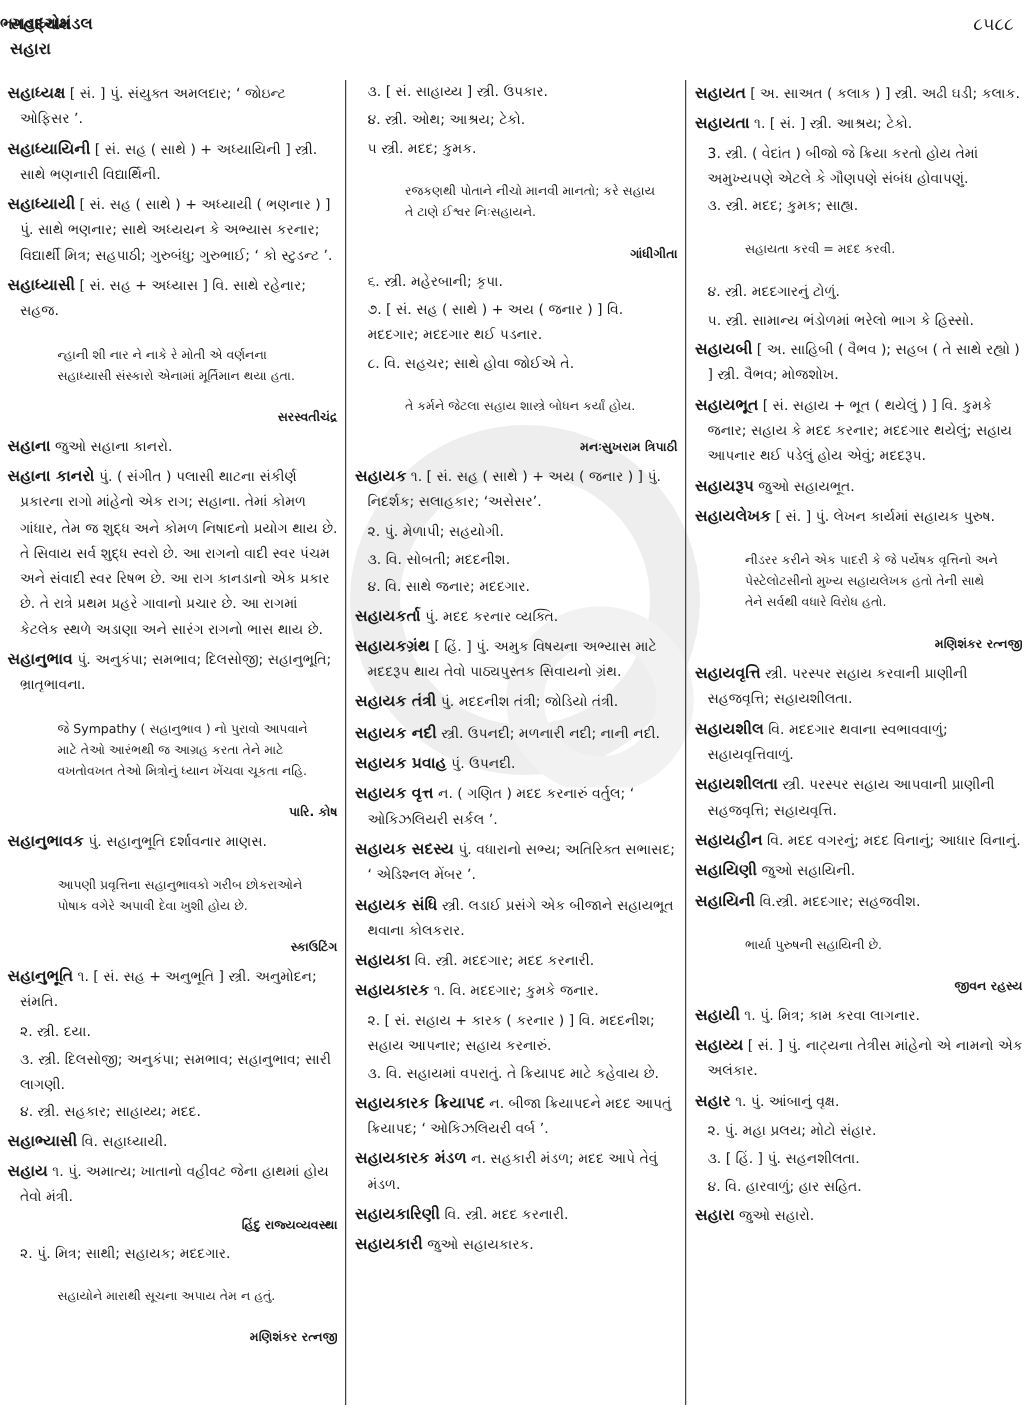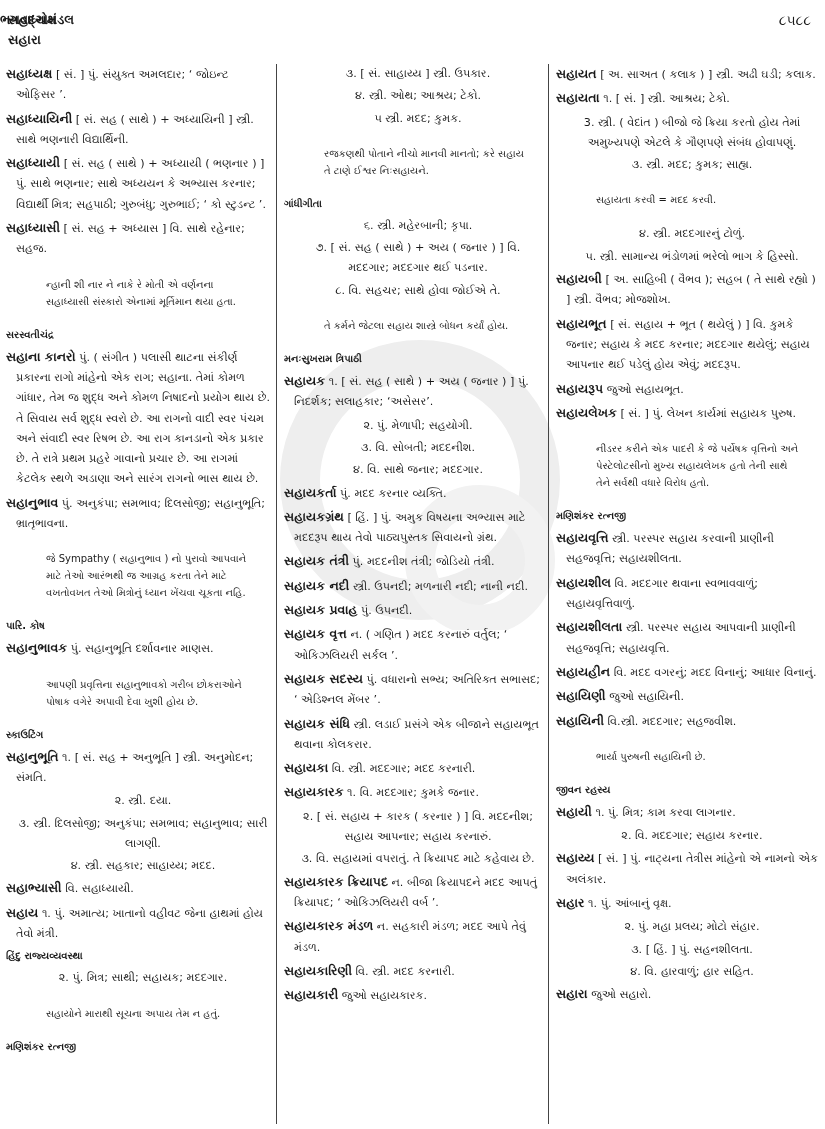--- a/index.html
+++ b/index.html
@@ -10,23 +10,23 @@
   .hdr-left { position:absolute; left:8px; top:10px; font-size:13px; font-weight:bold; line-height:20px; }
   .hdr-center { position:absolute; left:0; width:825px; top:12px; text-align:left; font-size:13px; font-weight:bold; }
   .hdr-right { position:absolute; right:14px; top:12px; font-size:14px; }
   .col { position:absolute; top:64px; font-size:11.2px; line-height:20.3px; }
   .col1 { left:6px; width:264px; }
   .col2 { left:284px; width:258px; }
   .col3 { left:556px; width:262px; }
   .rule { position:absolute; top:64px; width:1px; height:1060px; background:#444; }
   .entry { margin:0 0 3px 0; text-indent:0; padding-left:10px; text-indent:-10px; }
   .hw { font-weight:bold; font-size:12.5px; }
-  .sub { padding-left:10px; margin:0 0 2px 0;text-align:center; }
+  .sub { padding-left:10px; margin:0 0 2px 0; }
   .quote { padding-left:24px; font-size:10px; line-height:17px; margin:16px; }
-  .src { font-size:10px; line-height:17px; margin:0 0 4px 0; font-weight:bold; }
+  .src { text-align:right; font-size:10px; line-height:17px; margin:0 0 4px 0; font-weight:bold; }
 </style>
 </head>
 <body>
 
 <svg class="watermark" viewBox="0 0 300 300">
   <circle cx="150" cy="150" r="120" fill="none" stroke="#eeeeee" stroke-width="40"></circle>
   <circle cx="210" cy="230" r="60" fill="none" stroke="#f2f2f2" stroke-width="30"></circle>
 </svg>
 
 <div class="header">
@@ -41,20 +41,21 @@
 <div class="rule" style="left:276px"></div>
 <div class="rule" style="left:548px"></div>
 
 <div class="col col1">
     <p class="entry"><span class="hw">સહાધ્યક્ષ</span><span> [ સં. ] પું. સંયુક્ત અમલદાર; ‘ જોઇન્ટ ઓફિસર ’.</span></p>
     <p class="entry"><span class="hw">સહાધ્યાયિની</span><span> [ સં. સહ ( સાથે ) + અધ્યાયિની ] સ્ત્રી. સાથે ભણનારી વિદ્યાર્થિની.</span></p>
     <p class="entry"><span class="hw">સહાધ્યાયી</span><span> [ સં. સહ ( સાથે ) + અધ્યાયી ( ભણનાર ) ] પું. સાથે ભણનાર; સાથે અધ્યયન કે અભ્યાસ કરનાર; વિદ્યાર્થી મિત્ર; સહપાઠી; ગુરુબંધુ; ગુરુભાઈ; ‘ કો સ્ટુડન્ટ ’.</span></p>
     <p class="entry"><span class="hw">સહાધ્યાસી</span><span> [ સં. સહ + અધ્યાસ ] વિ. સાથે રહેનાર; સહજ.</span></p>
     <p class="quote">ન્હાની શી નાર ને નાકે રે મોતી એ વર્ણનના સહાધ્યાસી સંસ્કારો એનામાં મૂર્તિમાન થયા હતા.</p>
     <p class="src">સરસ્વતીચંદ્ર</p>
+    <p class="entry"><span class="hw">સહાના</span><span> જુઓ સહાના કાનરો.</span></p>
     <p class="entry"><span class="hw">સહાના કાનરો</span><span> પું. ( સંગીત ) પલાસી થાટના સંકીર્ણ પ્રકારના રાગો માંહેનો એક રાગ; સહાના. તેમાં કોમળ ગાંધાર, તેમ જ શુદ્ધ અને કોમળ નિષાદનો પ્રયોગ થાય છે. તે સિવાય સર્વ શુદ્ધ સ્વરો છે. આ રાગનો વાદી સ્વર પંચમ અને સંવાદી સ્વર રિષભ છે. આ રાગ કાનડાનો એક પ્રકાર છે. તે રાત્રે પ્રથમ પ્રહરે ગાવાનો પ્રચાર છે. આ રાગમાં કેટલેક સ્થળે અડાણા અને સારંગ રાગનો ભાસ થાય છે.</span></p>
     <p class="entry"><span class="hw">સહાનુભાવ</span><span> પું. અનુકંપા; સમભાવ; દિલસોજી; સહાનુભૂતિ; ભ્રાતૃભાવના.</span></p>
     <p class="quote">જે Sympathy ( સહાનુભાવ ) નો પુરાવો આપવાને માટે તેઓ આરંભથી જ આગ્રહ કરતા તેને માટે વખતોવખત તેઓ મિત્રોનું ધ્યાન ખેંચવા ચૂકતા નહિ.</p>
     <p class="src">પારિ. કોષ</p>
     <p class="entry"><span class="hw">સહાનુભાવક</span><span> પું. સહાનુભૂતિ દર્શાવનાર માણસ.</span></p>
     <p class="quote">આપણી પ્રવૃત્તિના સહાનુભાવકો ગરીબ છોકરાઓને પોષાક વગેરે અપાવી દેવા ખુશી હોય છે.</p>
     <p class="src">સ્કાઉટિંગ</p>
     <p class="entry"><span class="hw">સહાનુભૂતિ</span><span> ૧. [ સં. સહ + અનુભૂતિ ] સ્ત્રી. અનુમોદન; સંમતિ.</span></p>
     <p class="sub">૨. સ્ત્રી. દયા.</p>
     <p class="sub">૩. સ્ત્રી. દિલસોજી; અનુકંપા; સમભાવ; સહાનુભાવ; સારી લાગણી.</p>
@@ -114,20 +115,19 @@
     <p class="src">મણિશંકર રત્નજી</p>
     <p class="entry"><span class="hw">સહાયવૃત્તિ</span><span> સ્ત્રી. પરસ્પર સહાય કરવાની પ્રાણીની સહજવૃત્તિ; સહાયશીલતા.</span></p>
     <p class="entry"><span class="hw">સહાયશીલ</span><span> વિ. મદદગાર થવાના સ્વભાવવાળું; સહાયવૃત્તિવાળું.</span></p>
     <p class="entry"><span class="hw">સહાયશીલતા</span><span> સ્ત્રી. પરસ્પર સહાય આપવાની પ્રાણીની સહજવૃત્તિ; સહાયવૃત્તિ.</span></p>
     <p class="entry"><span class="hw">સહાયહીન</span><span> વિ. મદદ વગરનું; મદદ વિનાનું; આધાર વિનાનું.</span></p>
     <p class="entry"><span class="hw">સહાયિણી</span><span> જુઓ સહાયિની.</span></p>
     <p class="entry"><span class="hw">સહાયિની</span><span> વિ.સ્ત્રી. મદદગાર; સહજવીશ.</span></p>
     <p class="quote">ભાર્યા પુરુષની સહાયિની છે.</p>
     <p class="src">જીવન રહસ્ય</p>
     <p class="entry"><span class="hw">સહાયી</span><span> ૧. પું. મિત્ર; કામ કરવા લાગનાર.</span></p>
-    <p class="sub">૨. વિ. મદદગાર; સહાય કરનાર.</p>
     <p class="entry"><span class="hw">સહાય્ય</span><span> [ સં. ] પું. નાટ્યના તેત્રીસ માંહેનો એ નામનો એક અલંકાર.</span></p>
     <p class="entry"><span class="hw">સહાર</span><span> ૧. પું. આંબાનું વૃક્ષ.</span></p>
     <p class="sub">૨. પું. મહા પ્રલય; મોટો સંહાર.</p>
     <p class="sub">૩. [ હિં. ] પું. સહનશીલતા.</p>
     <p class="sub">૪. વિ. હારવાળું; હાર સહિત.</p>
     <p class="entry"><span class="hw">સહારા</span><span> જુઓ સહારો.</span></p>
   </div>
 
 </body></html>

